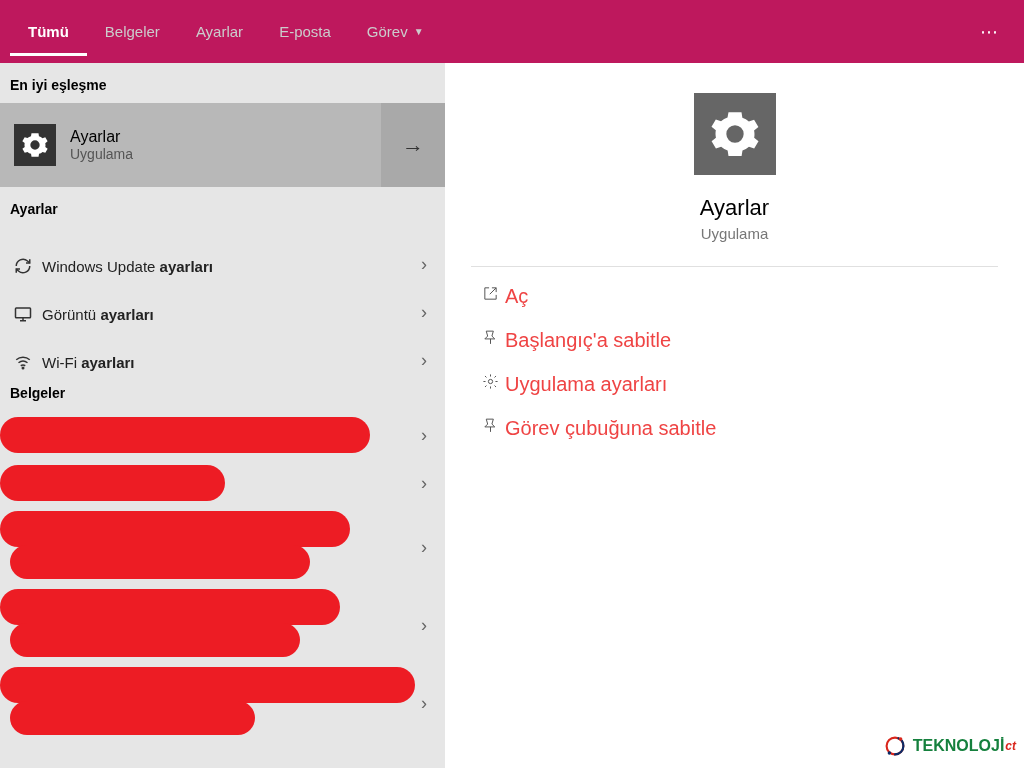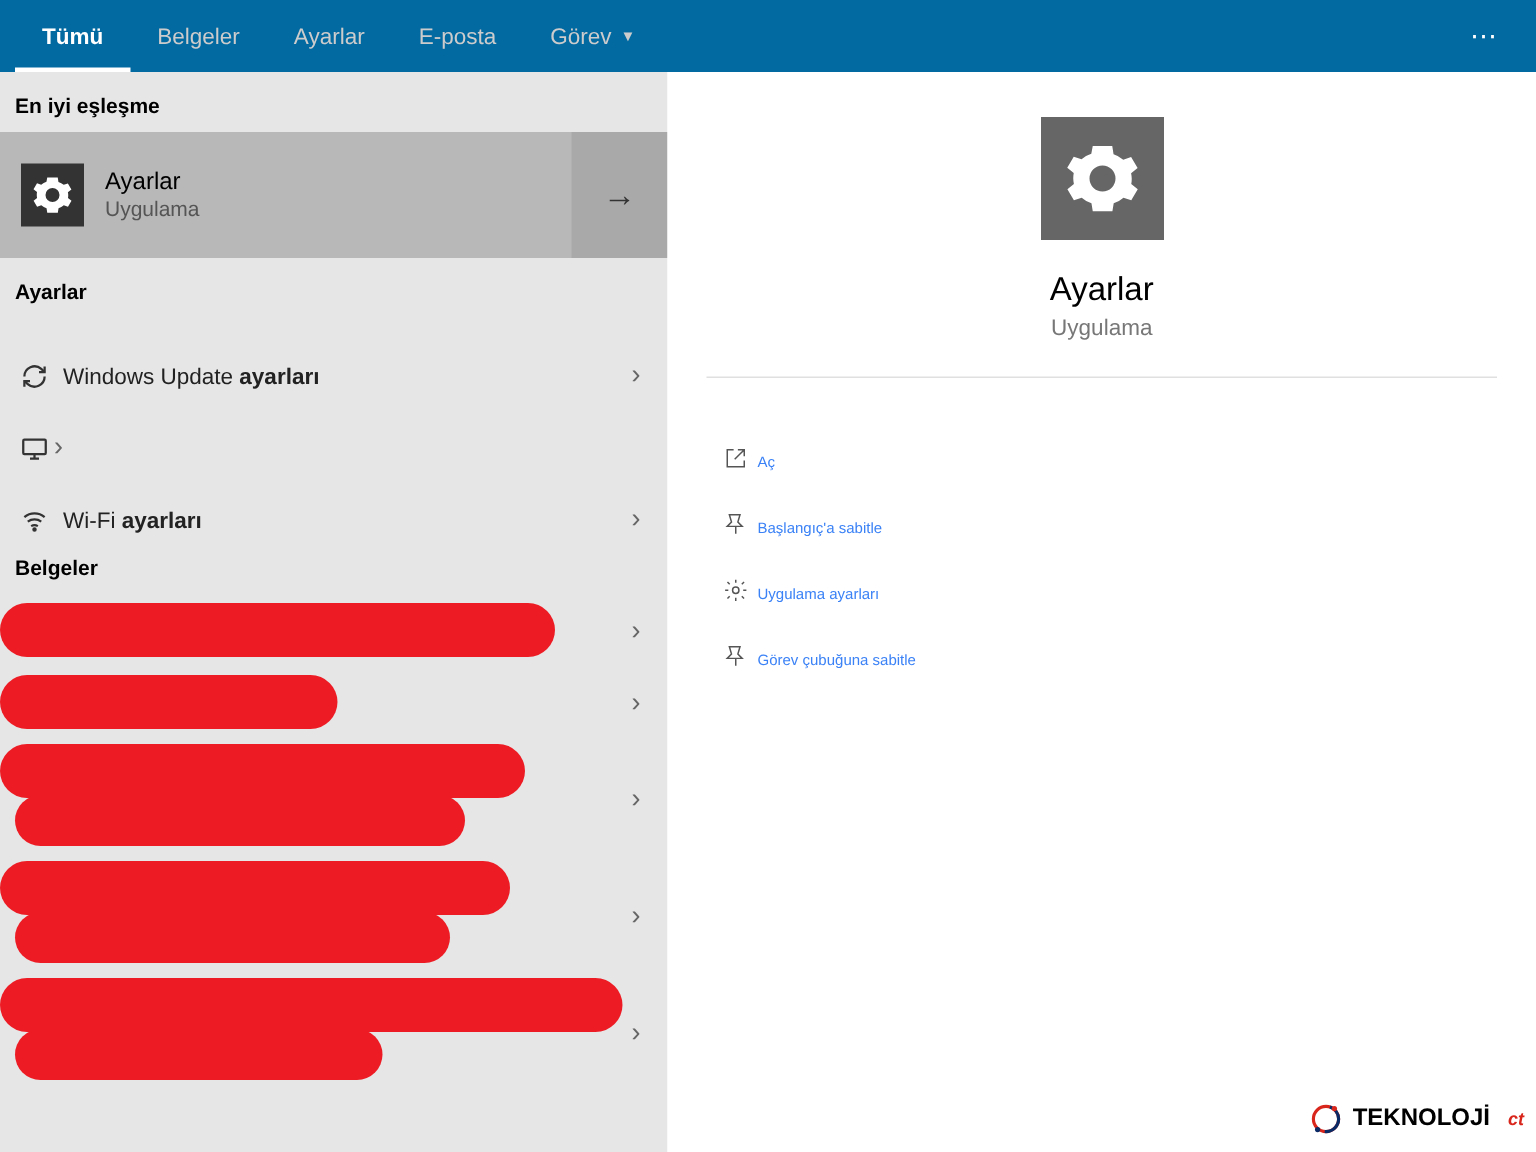--- a/index.html
+++ b/index.html
@@ -1,17 +1,17 @@
 <!DOCTYPE html>
 <html><head>
 <meta charset="utf-8">
 <style>
 *{margin:0;padding:0;box-sizing:border-box;font-family:"Segoe UI",sans-serif}
 body{width:1024px;height:768px;overflow:hidden;background:#fff;position:relative}
-.topbar{height:48px;background:#0369a1;display:flex;align-items:center;padding:0 10px}
+.topbar{height:63px;background:#be185d;display:flex;align-items:center;padding:0 10px}
 .tab{color:#ccc;padding:0 18px;height:48px;display:flex;align-items:center;font-size:15px;cursor:pointer}
 .tab.active{color:#fff;font-weight:600;border-bottom:3px solid #fff;padding-top:3px}
 .tab .chev{margin-left:6px;font-size:10px}
 .dots{margin-left:auto;color:#fff;padding:0 14px;font-size:18px;letter-spacing:2px;cursor:pointer}
 .main{display:flex;height:720px}
 .left{width:445px;background:#e6e6e6;overflow:hidden}
 .right{flex:1;background:#fff;padding:0 20px}
 .section-title{font-size:14px;font-weight:600;padding:14px 10px 10px}
 .best{display:flex;align-items:center;background:#b8b8b8;height:84px}
 .best-icon{width:42px;height:42px;background:#333;margin:0 14px;display:flex;align-items:center;justify-content:center}
@@ -26,27 +26,27 @@
 .row .chev{font-size:18px;color:#666;padding-right:8px}
 .redact{position:relative;height:48px}
 .redact .blob{position:absolute;background:#ed1c24;border-radius:22px}
 .redact .chev{position:absolute;right:18px;top:14px;font-size:18px;color:#666}
 .detail-head{display:flex;flex-direction:column;align-items:center;padding:30px 0 24px;border-bottom:1px solid #e0e0e0;margin:0 6px}
 .detail-icon{width:82px;height:82px;background:#666;display:flex;align-items:center;justify-content:center}
 .detail-icon svg{width:52px;height:52px;fill:#fff}
 .detail-title{font-size:22px;margin-top:20px}
 .detail-sub{font-size:15px;color:#777;margin-top:4px}
 .actions{padding:18px 10px}
-.action{display:flex;align-items:flex-end;height:44px;font-size:10px;color:#3b82f6;cursor:pointer}
+.action{display:flex;align-items:flex-start;height:44px;font-size:20px;color:#ef4444;cursor:pointer}
 .action .aicon{width:30px;display:flex;justify-content:center;color:#555}
 .action .aicon svg{width:17px;height:17px;stroke:#555;fill:none;stroke-width:1.4}
 .watermark{position:absolute;right:8px;bottom:8px;display:flex;align-items:center;font-weight:700;font-size:16px}
 .watermark .logo{width:28px;height:28px;position:relative;margin-right:4px}
-.watermark .txt1{color:#000000}
-.watermark .txt2{color:#d9261c;font-size:12px;font-style:italic;margin-left:12px}
+.watermark .txt1{color:#15803d}
+.watermark .txt2{color:#d9261c;font-size:12px;font-style:italic;margin-left:1px}
 </style>
 </head>
 <body>
 
 <div class="topbar">
   <div class="tab active">Tümü</div>
   <div class="tab">Belgeler</div>
   <div class="tab">Ayarlar</div>
   <div class="tab">E-posta</div>
   <div class="tab">
@@ -83,20 +83,21 @@
       <div class="label"><span>Windows Update </span><b>ayarları</b></div>
       <div class="chev">›</div>
     </div>
     <div class="row">
       <div class="icon">
         <svg width="18" height="18" viewBox="0 0 24 24" fill="none" stroke="#333" stroke-width="2">
             <rect x="2" y="4" width="20" height="13" rx="1"></rect>
             <path d="M8 21h8M12 17v4"></path>
           </svg>
       </div>
+      <div class="label"><span>Görüntü </span><b>ayarları</b></div>
       <div class="chev">›</div>
     </div>
     <div class="row">
       <div class="icon">
         <svg width="18" height="18" viewBox="0 0 24 24" fill="none" stroke="#333" stroke-width="2">
             <path d="M3 9a14 14 0 0118 0M6 13a10 10 0 0112 0M9 17a6 6 0 016 0"></path>
             <circle cx="12" cy="20" r="1" fill="#333"></circle>
           </svg>
       </div>
       <div class="label"><span>Wi-Fi </span><b>ayarları</b></div>

